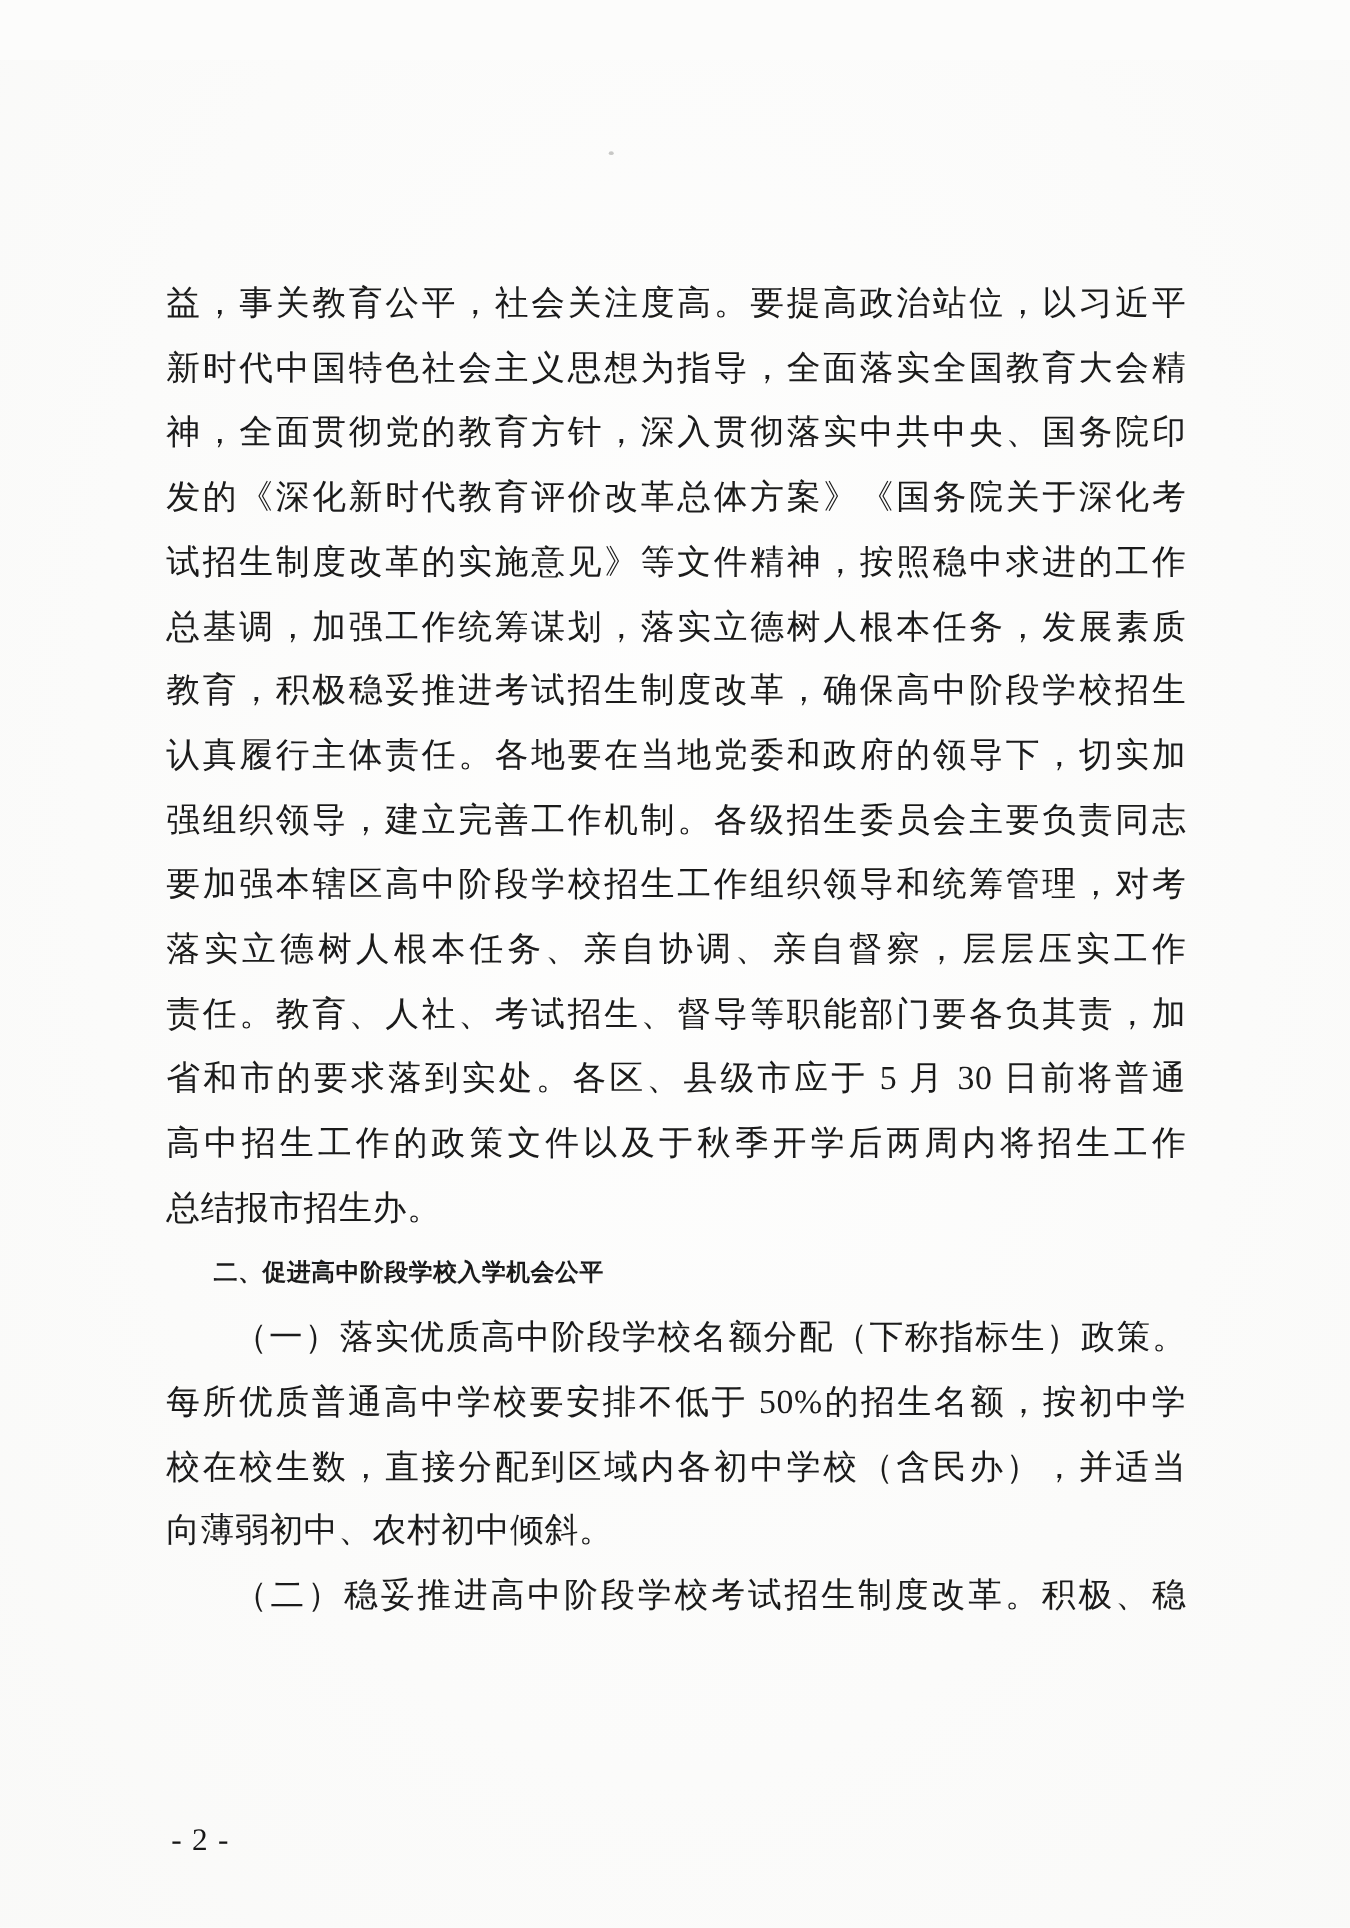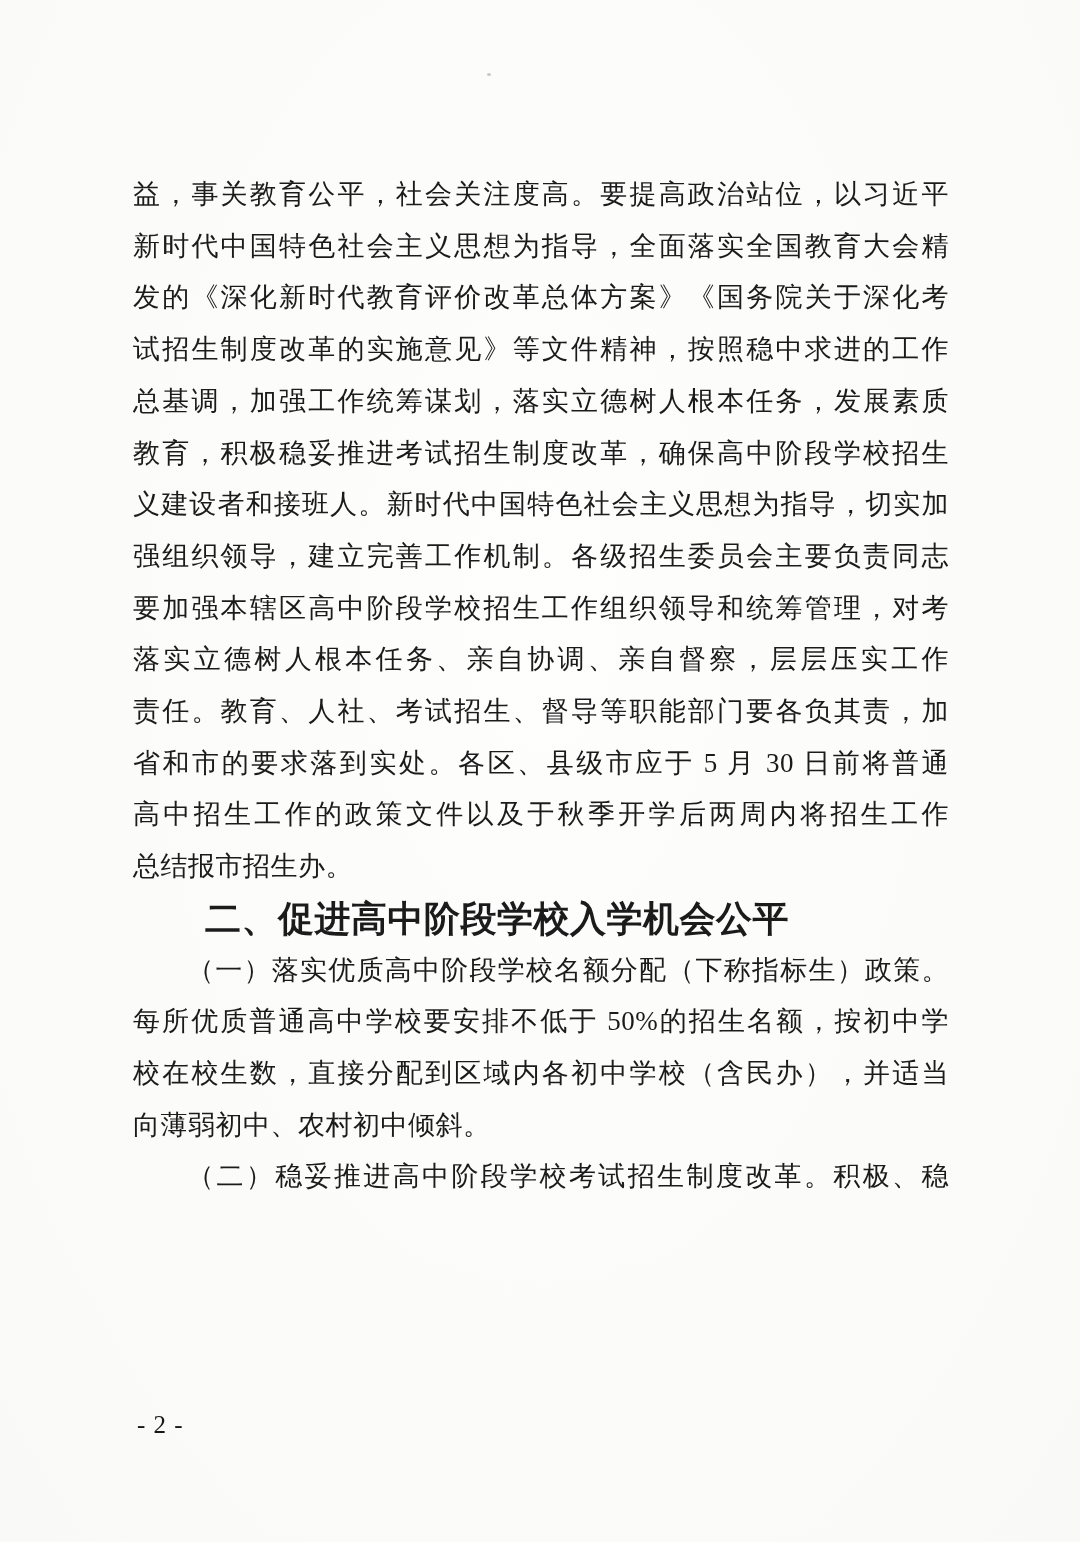--- a/index.html
+++ b/index.html
@@ -13,20 +13,21 @@
     position: relative;
     overflow: hidden;
     font-family: "Liberation Serif", "DejaVu Serif", serif;
     color: #1b1b1b;
   }
   .page {
     position: absolute;
     inset: 0;
     background:
       radial-gradient(ellipse at 50% 40%, rgba(255,255,255,0.6) 0%, rgba(244,244,242,0.35) 100%);
+    margin-top: 48px;
   }
   .body-text {
     position: absolute;
     left: 133px;
     top: 169px;
     width: 816px;
     font-size: 27px;
     line-height: 51.7px;
     letter-spacing: 0.5px;
   }
@@ -38,21 +39,21 @@
   .line.short {
     text-align: right;
     text-align-last: left;
   }
   .line.indent {
     text-indent: 2em;
   }
   .line.heading {
     font-family: "Liberation Sans", "DejaVu Sans", sans-serif;
     font-weight: 700;
-    font-size: 36px;
+    font-size: 19px;
   }
   .page-number {
     position: absolute;
     left: 137px;
     top: 1407px;
     font-size: 25px;
     line-height: 36px;
     font-family: "Liberation Serif", "DejaVu Serif", serif;
     color: #161616;
     letter-spacing: 1px;
@@ -70,25 +71,26 @@
 </head>
 <body>
 
 <div class="page">
 
   <div class="speck"></div>
 
   <div class="body-text">
     <div class="line">益，事关教育公平，社会关注度高。要提高政治站位，以习近平</div>
     <div class="line">新时代中国特色社会主义思想为指导，全面落实全国教育大会精</div>
+    <div class="line">神，全面贯彻党的教育方针，深入贯彻落实中共中央、国务院印</div>
     <div class="line">发的《深化新时代教育评价改革总体方案》《国务院关于深化考</div>
     <div class="line">试招生制度改革的实施意见》等文件精神，按照稳中求进的工作</div>
     <div class="line">总基调，加强工作统筹谋划，落实立德树人根本任务，发展素质</div>
     <div class="line">教育，积极稳妥推进考试招生制度改革，确保高中阶段学校招生</div>
-    <div class="line">义建设者和接班人。新时代中国特色社会主义思想为指导，切实加</div>
+    <div class="line">认真履行主体责任。各地要在当地党委和政府的领导下，切实加</div>
     <div class="line">强组织领导，建立完善工作机制。各级招生委员会主要负责同志</div>
     <div class="line">要加强本辖区高中阶段学校招生工作组织领导和统筹管理，对考</div>
     <div class="line">落实立德树人根本任务、亲自协调、亲自督察，层层压实工作</div>
     <div class="line">责任。教育、人社、考试招生、督导等职能部门要各负其责，加</div>
     <div class="line">省和市的要求落到实处。各区、县级市应于 5 月 30 日前将普通</div>
     <div class="line">高中招生工作的政策文件以及于秋季开学后两周内将招生工作</div>
     <div class="line short">总结报市招生办。</div>
     <div class="line heading indent short">二、促进高中阶段学校入学机会公平</div>
     <div class="line indent">（一）落实优质高中阶段学校名额分配（下称指标生）政策。</div>
     <div class="line">每所优质普通高中学校要安排不低于 50%的招生名额，按初中学</div>

